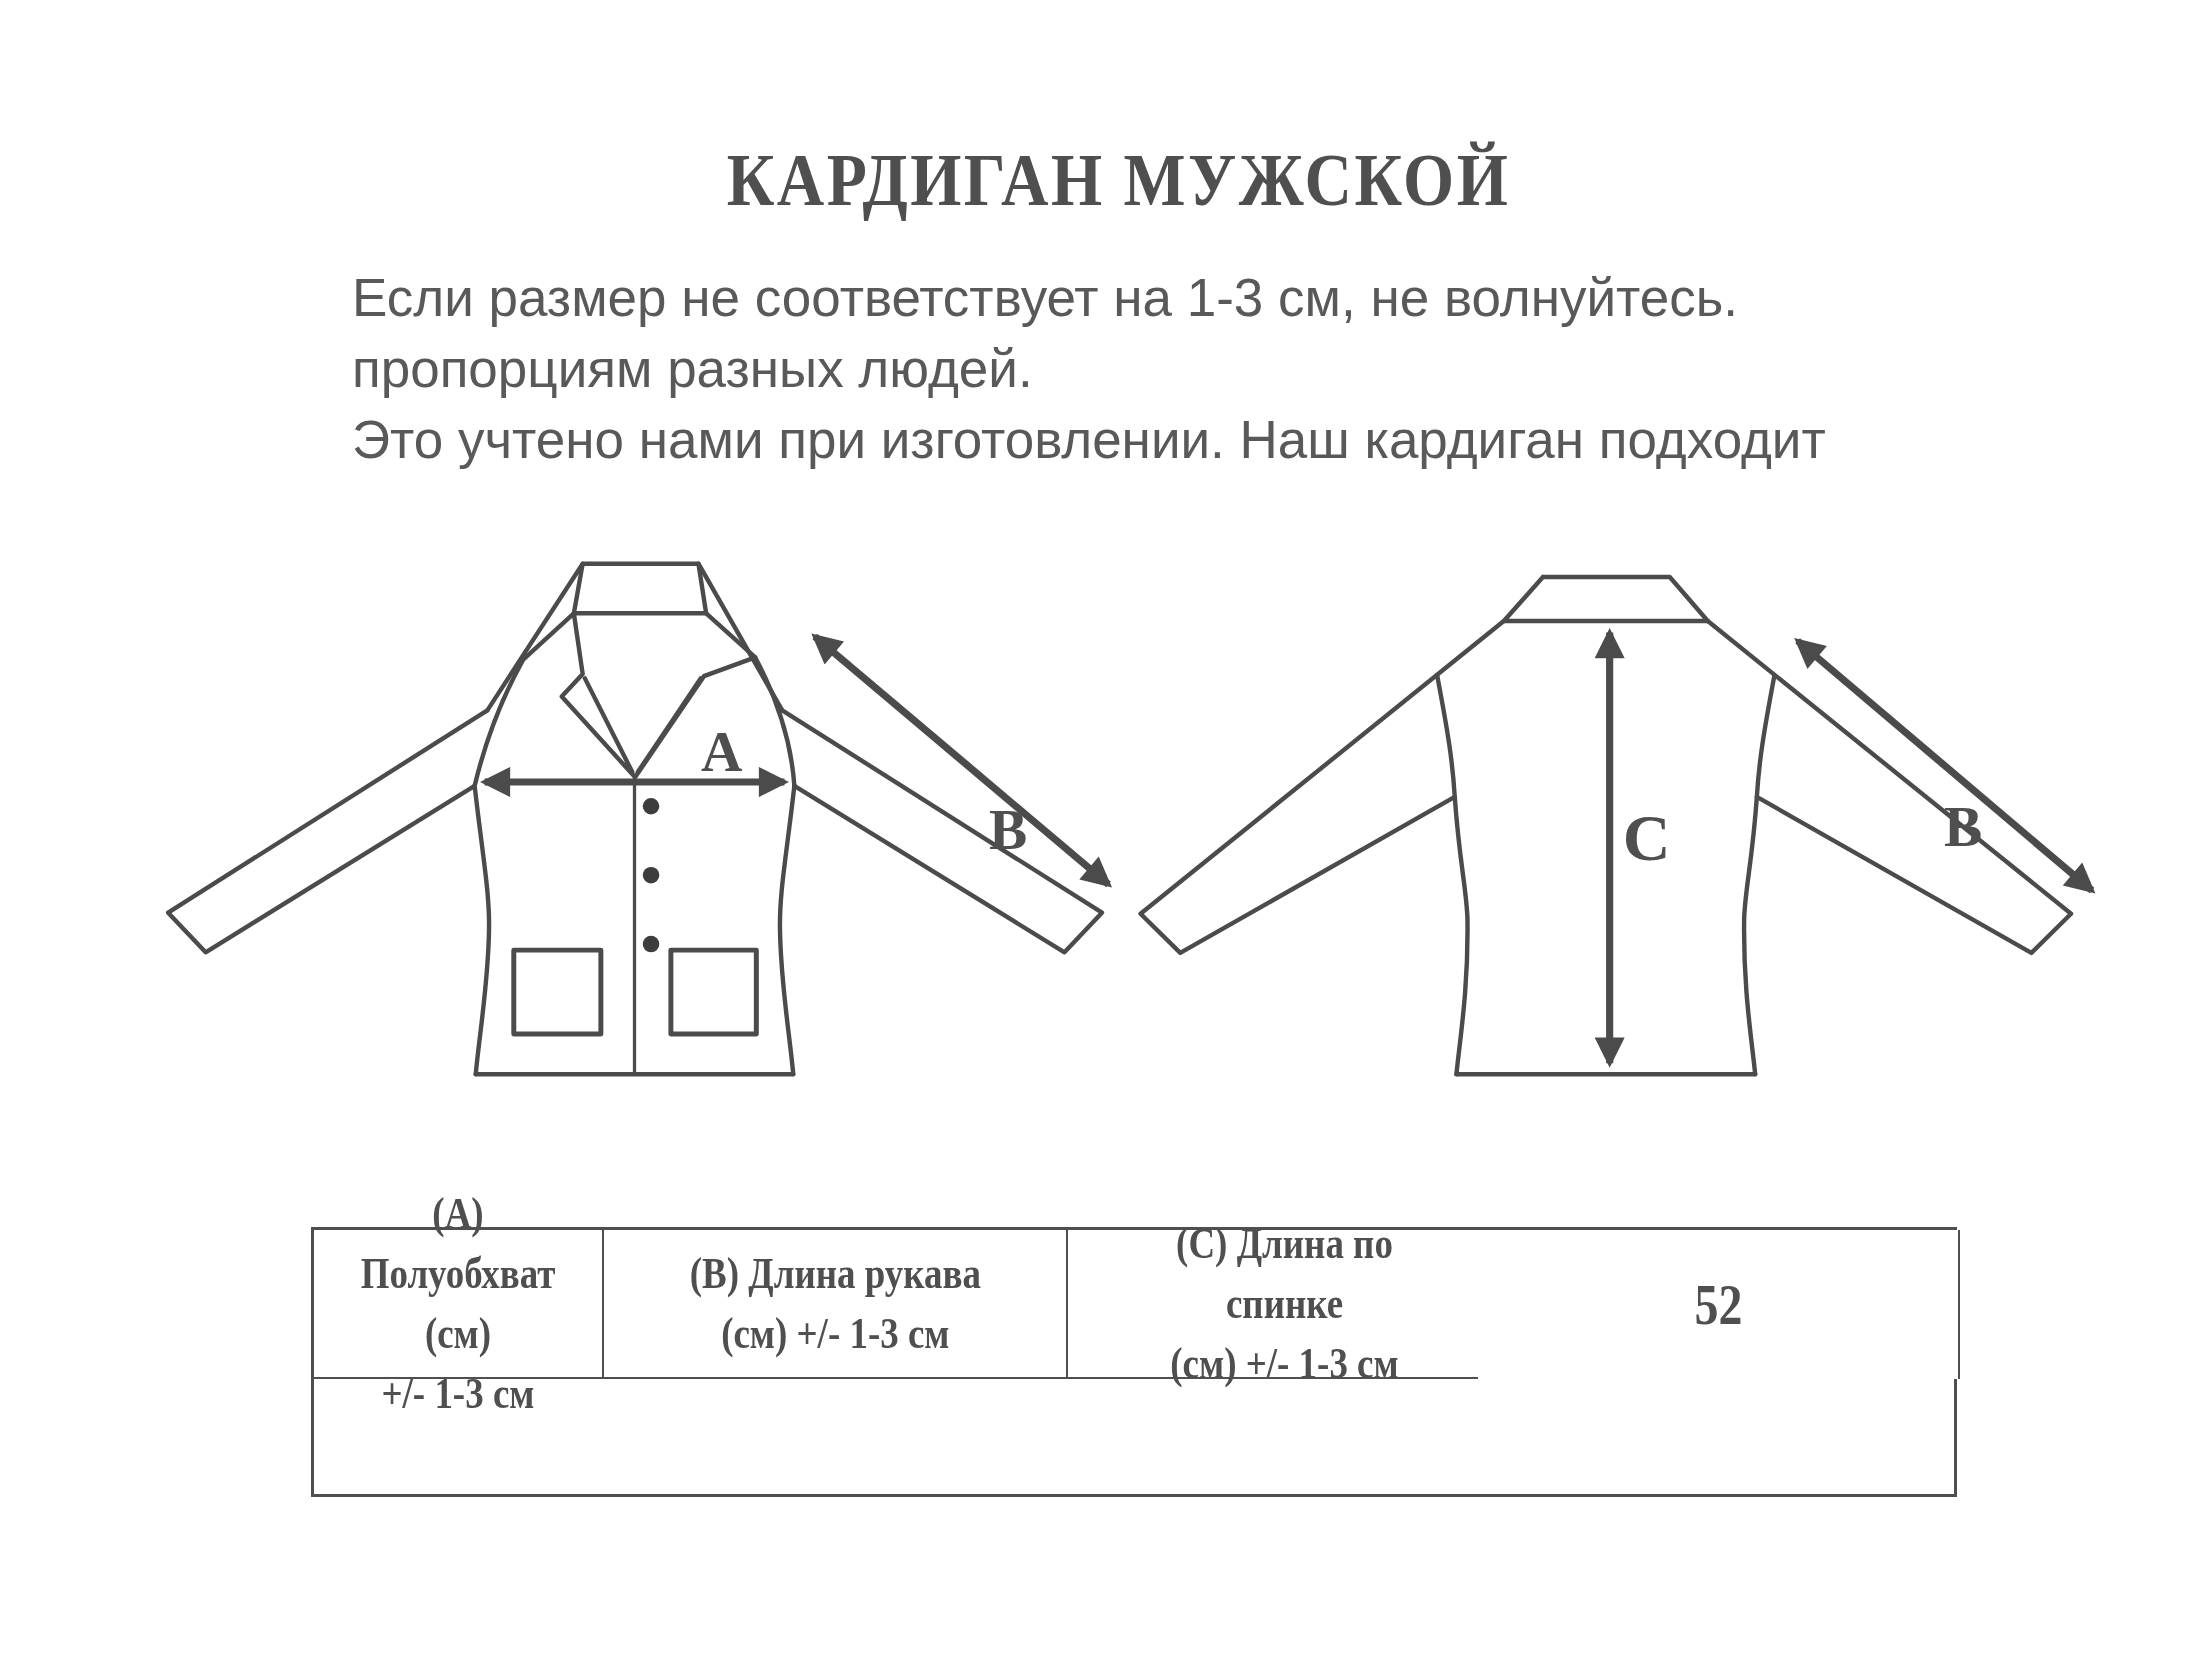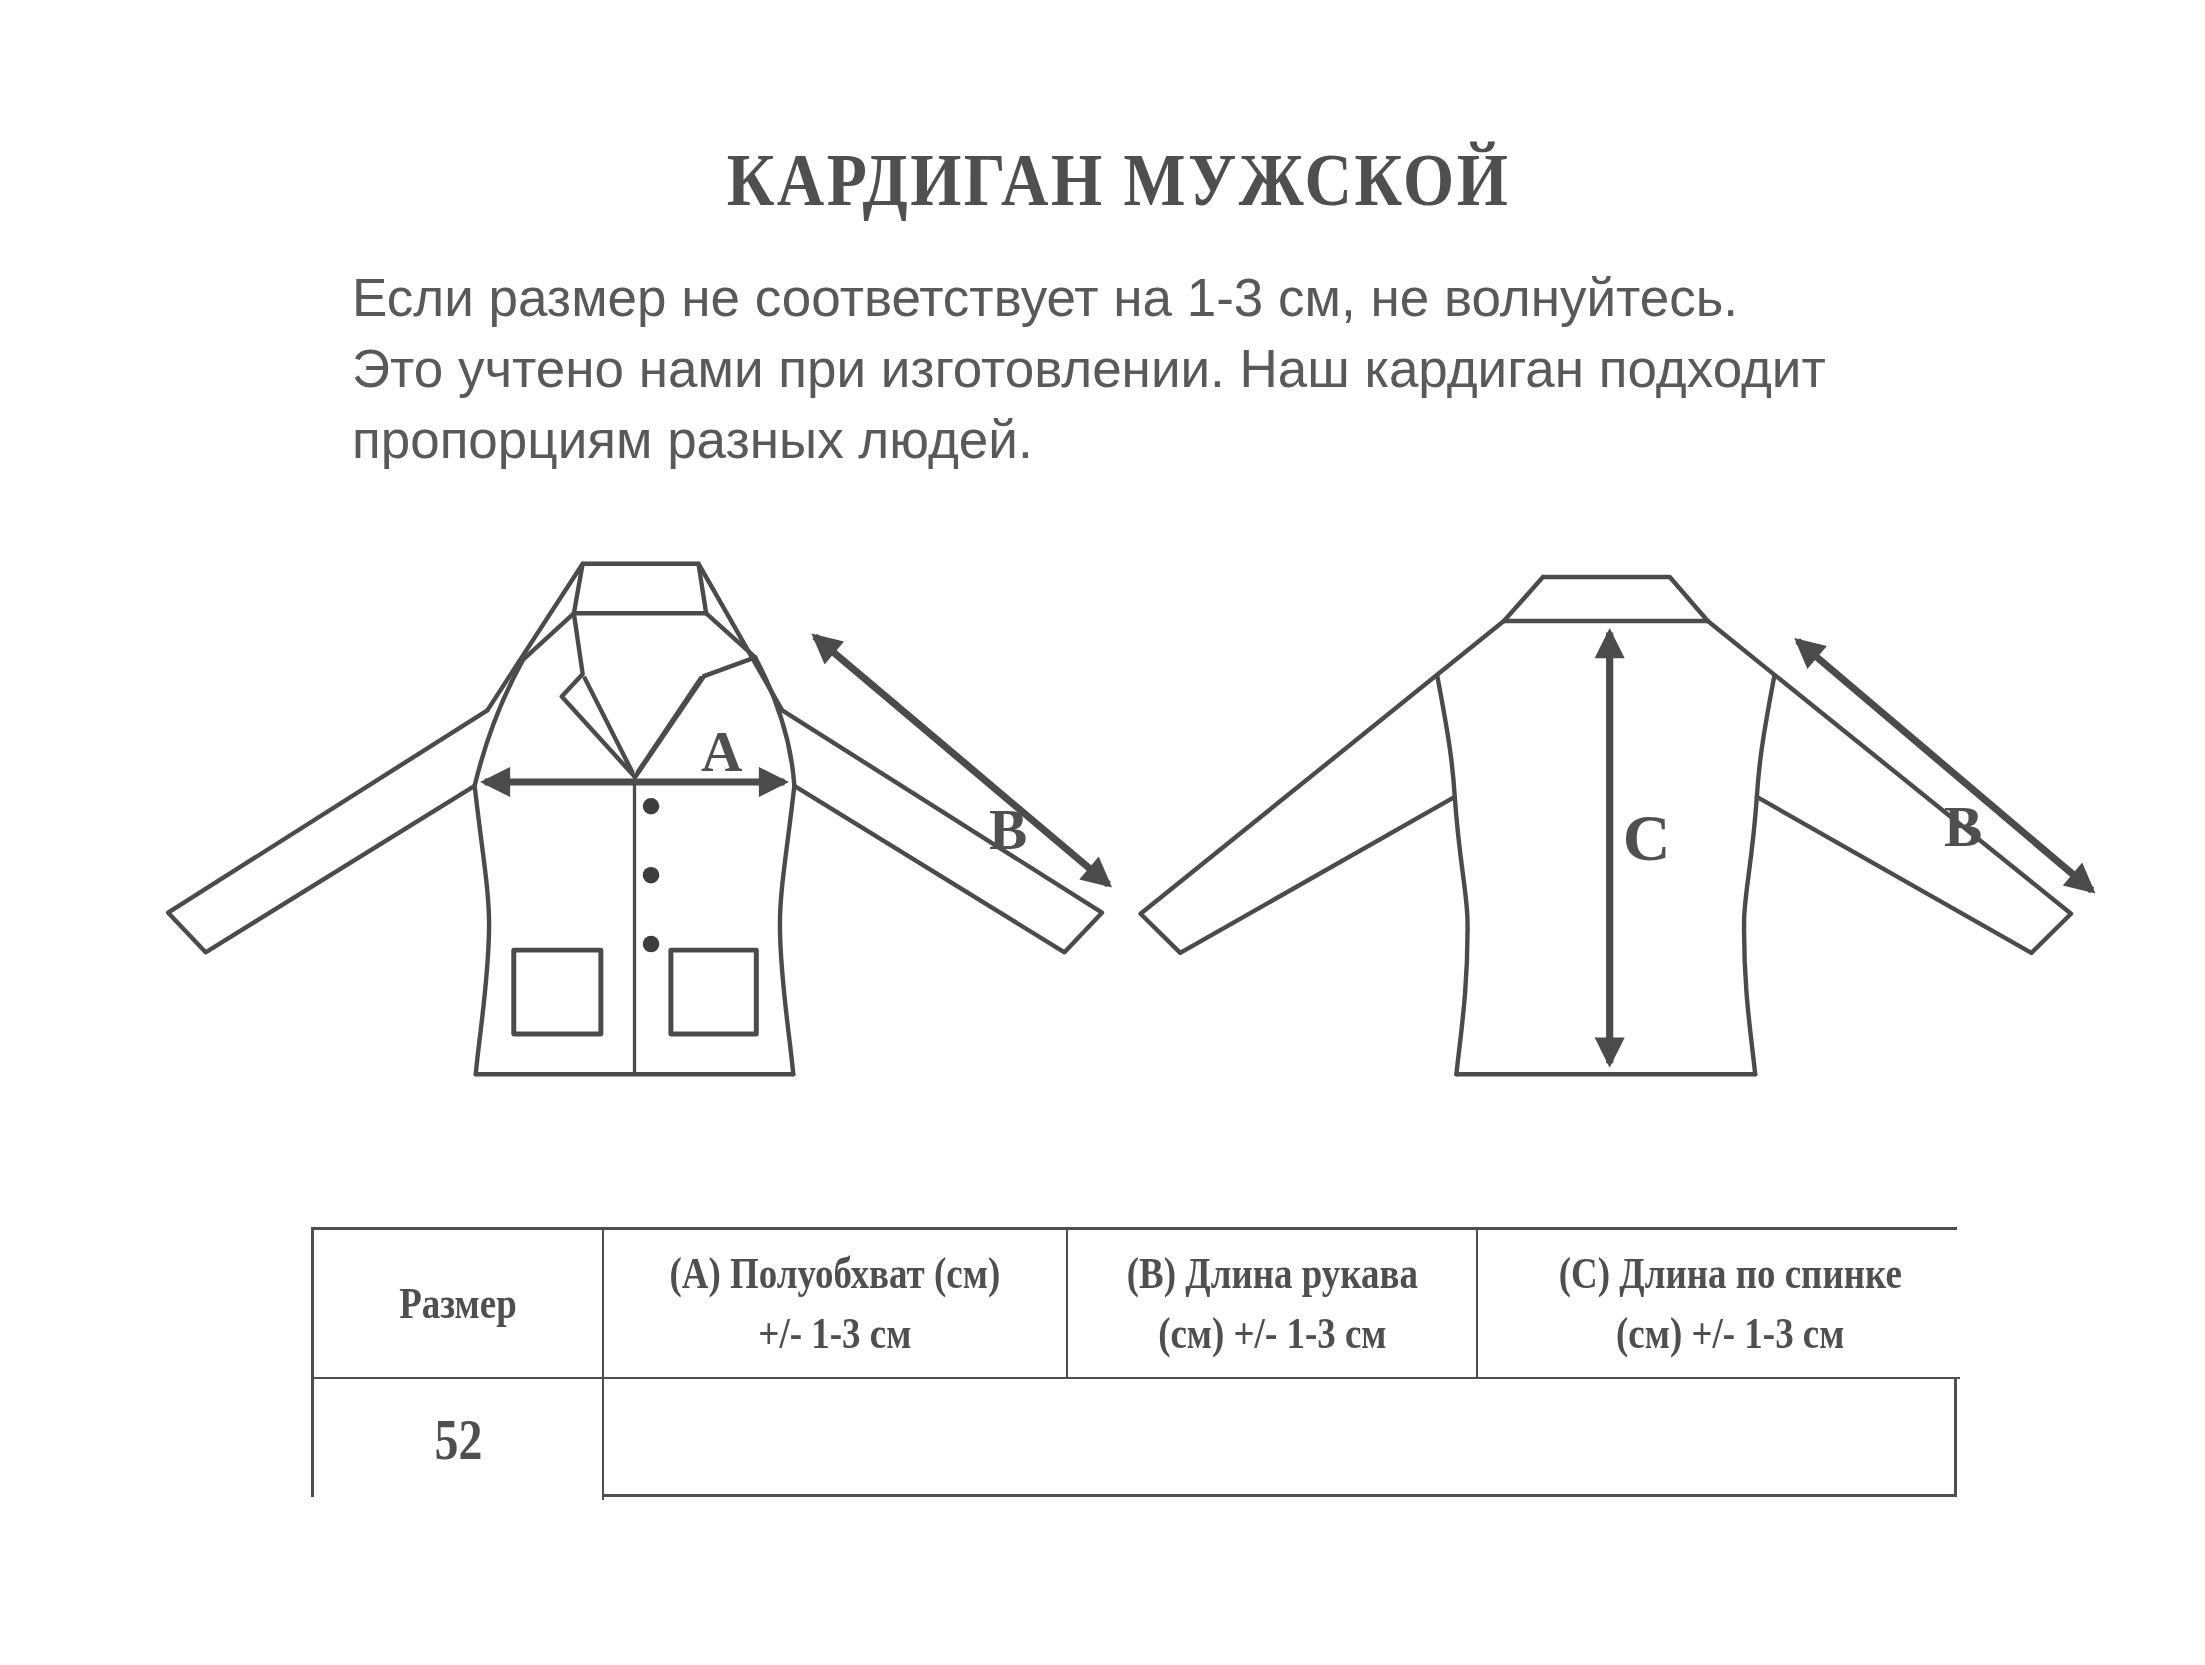--- a/index.html
+++ b/index.html
@@ -37,22 +37,22 @@
 </style>
 </head>
 <body>
 
 <div class="page">
 
   <h1 class="title">КАРДИГАН МУЖСКОЙ</h1>
 
   <div class="intro">
     <div>Если размер не соответствует на 1-3 см, не волнуйтесь.</div>
+    <div>пропорциям разных людей.</div>
     <div>Это учтено нами при изготовлении. Наш кардиган подходит</div>
-    <div>пропорциям разных людей.</div>
   </div>
 
   <svg class="diagram-svg" viewBox="0 0 4000 3021" xmlns="http://www.w3.org/2000/svg">
     <defs>
       <marker id="ah" viewBox="0 0 10 10" refX="8.5" refY="5" markerWidth="4.6" markerHeight="4.2" orient="auto-start-reverse">
         <path d="M0,0 L10,5 L0,10 Z" fill="#4b4b4b"></path>
       </marker>
     </defs>
 
     <g fill="none" stroke="#4b4b4b" stroke-width="8" stroke-linejoin="round" stroke-linecap="round">
@@ -105,23 +105,20 @@
     <g stroke="#4b4b4b" stroke-width="13" fill="none">
       <line x1="2891" y1="1147" x2="2891" y2="1928" marker-start="url(#ah)" marker-end="url(#ah)"></line>
       <line x1="3232" y1="1162" x2="3766" y2="1615" marker-start="url(#ah)" marker-end="url(#ah)"></line>
     </g>
     <text class="diagram-label" x="2958" y="1560" font-size="120" text-anchor="middle">С</text>
     <text class="diagram-label" x="3532" y="1535" font-size="104" text-anchor="middle">В</text>
   </svg>
 
   <div class="size-table">
     <div class="cell head">
-      <span class="hdr">Размер</span>
-    </div>
-    <div class="cell head">
       <span class="hdr">(А) Полуобхват (см)
 +/- 1-3 см</span>
     </div>
     <div class="cell head">
       <span class="hdr">(В) Длина рукава
 (см) +/- 1-3 см</span>
     </div>
     <div class="cell head last">
       <span class="hdr">(С) Длина по спинке
 (см) +/- 1-3 см</span>

